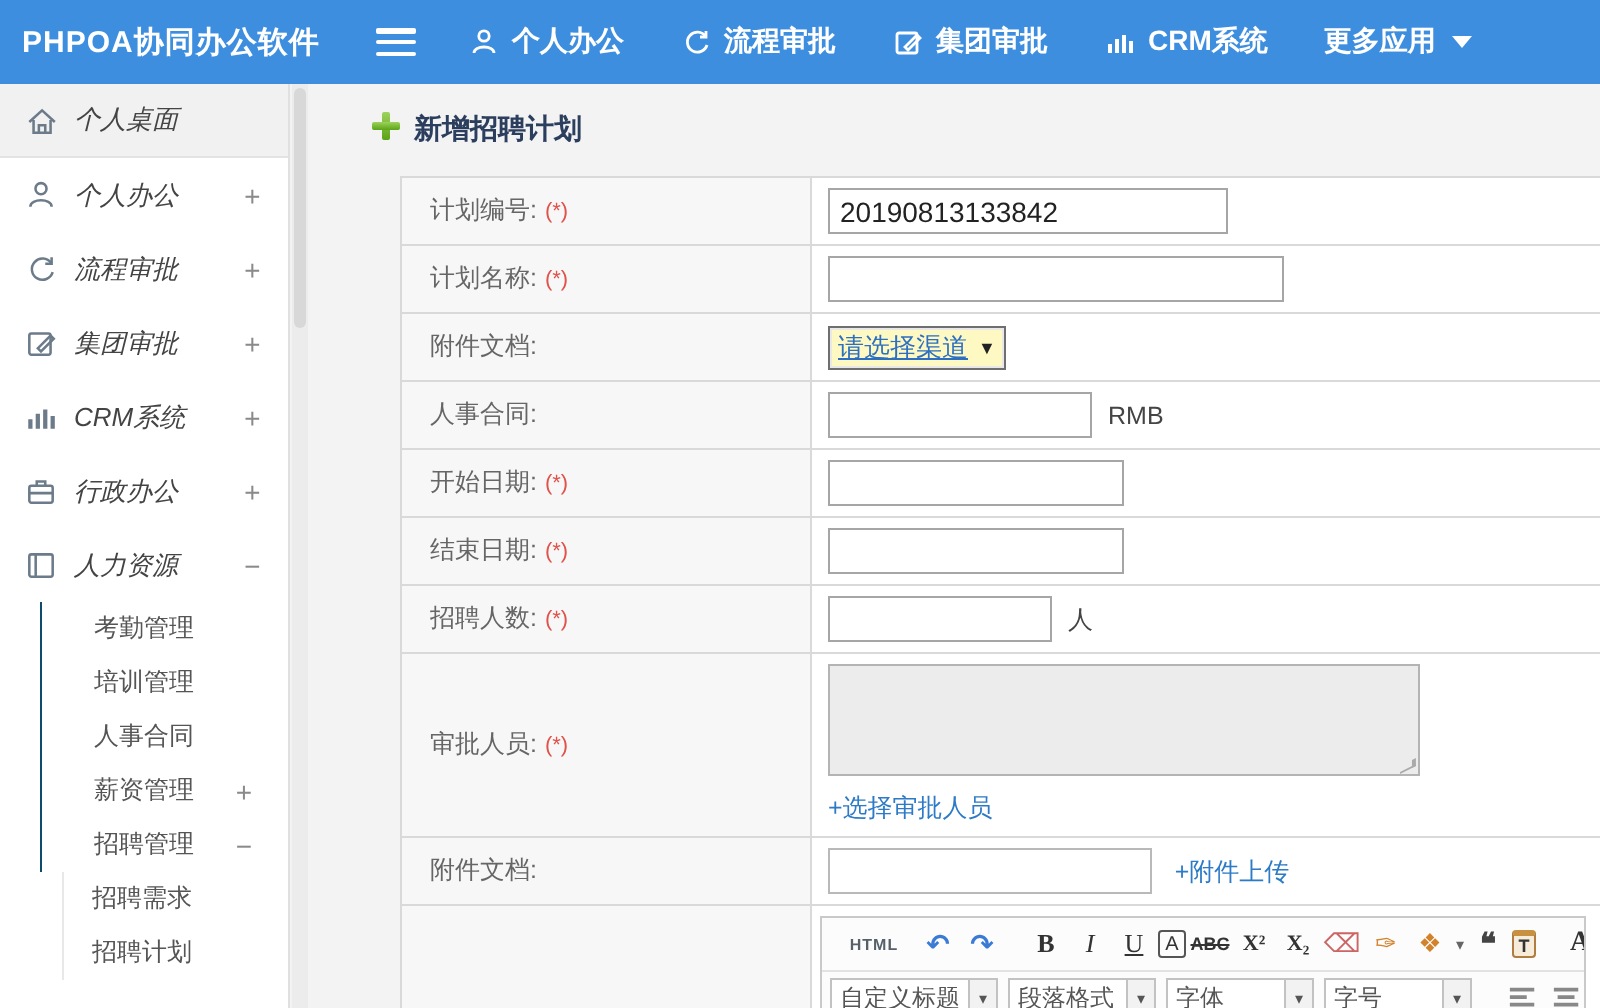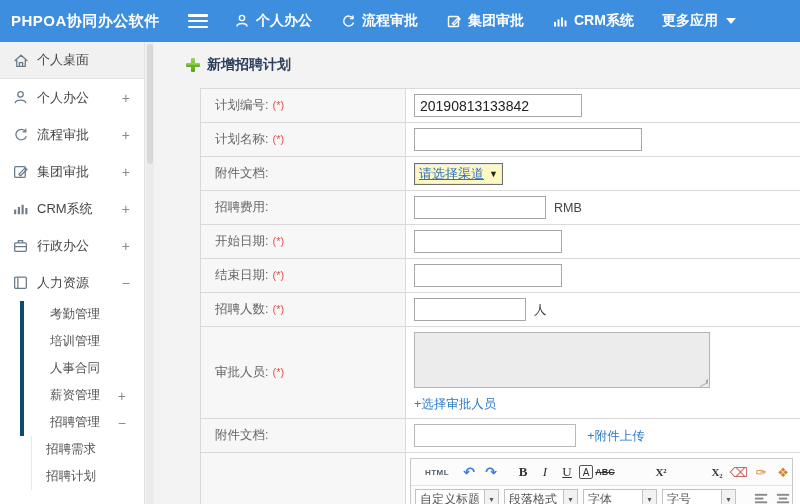--- a/index.html
+++ b/index.html
@@ -19,51 +19,51 @@
   .topnav svg { width:16px; height:16px; stroke:#fff; fill:none; stroke-width:1.4; }
   .caret-dn { width:0; height:0; border-left:5px solid transparent;
     border-right:5px solid transparent; border-top:6px solid #fff; margin-left:2px; }
 
   
   .sidebar { position:absolute; left:0; top:42px; width:145px; bottom:0;
     background:#fff; border-right:1px solid #e0e0e0; }
   .scrollstrip { position:absolute; left:146px; top:42px; width:8px; bottom:0; background:#ececec; }
   .scrollstrip .thumb { width:6px; margin:2px auto 0; height:120px; background:#d8d8d8; border-radius:3px; }
   .side-item { display:flex; align-items:center; cursor:pointer; color:#444; position:relative; }
-  .side-item.lvl0 { height:37px; padding:0 12px; font-size:13px; }
+  .side-item.lvl0 { height:37px; padding:0 12px; font-size:13px;font-style:italic; }
   .side-item.lvl0.active { background:#f1f1f1; border-bottom:1px solid #e3e3e3; }
   .side-item.lvl1 { height:27px; padding-left:26px; font-size:12.5px; color:#555;
-    border-left:4px solid #0c4a6e; margin-left:20px; }
+    border-left:1px solid #0c4a6e; margin-left:20px; }
   .side-item.lvl2 { height:27px; padding-left:14px; font-size:12.5px; color:#555;
     border-left:1px solid #e8e8e8; margin-left:31px; }
   .side-item .s-icon { width:17px; height:17px; margin-right:8px; display:inline-flex; }
   .side-item svg { width:17px; height:17px; stroke:#6c7b8a; fill:none; stroke-width:1.2; }
   .side-item .expand { position:absolute; right:14px; color:#8a8a8a; font-size:14px; font-weight:normal; }
   .side-item.lvl1 .expand { right:18px; }
 
   
   .content { position:absolute; left:154px; top:42px; right:0; bottom:0; background:#f3f3f3; overflow:hidden; }
-  .page-title { display:flex; align-items:center; gap:7px; margin:14px 0 14px 32px; }
+  .page-title { display:flex; gap:7px; margin:14px 0 14px 32px; }
   .plus-icon { width:14px; height:14px; position:relative; display:inline-block; }
   .plus-icon:before { content:""; position:absolute; left:5px; top:0; width:4px; height:14px;
     background:linear-gradient(#9ed25c,#5aa317); border-radius:1px; }
   .plus-icon:after { content:""; position:absolute; left:0; top:5px; width:14px; height:4px;
     background:linear-gradient(#9ed25c,#5aa317); border-radius:1px; }
   .page-title h1 { font-size:14px; font-weight:bold; color:#2c3e5d; }
 
   
   .form-table { margin-left:46px; width:690px; border-collapse:collapse; background:#fff;
     border:1px solid #d9d9d9; }
   .form-table td { border:1px solid #d9d9d9; vertical-align:middle; }
   td.lbl { width:205px; background:#f7f7f7; color:#666; padding-left:14px; height:34px; font-size:12.5px; }
   td.val { background:#fff; padding:5px 8px; }
   .req { color:#e0524a; margin-left:4px; font-size:11px; }
   .txt { height:23px; border:1px solid #a6a6a6; background:#fff; padding:2px 5px;
     font-size:13px; font-family:"Liberation Sans","DejaVu Sans",sans-serif; color:#222; }
-  .w-code { width:168px; font-size:14px; }
+  .w-code { width:200px; font-size:14px; }
   .w-name { width:228px; }
   .w-fee  { width:132px; }
   .w-date { width:148px; }
   .w-num  { width:112px; }
   .w-file { width:162px; border-color:#b9b9b9; }
   .suffix { margin-left:8px; color:#444; font-size:12.5px;margin-top:12px; }
   .fake-select { display:inline-flex; align-items:center; height:22px; border:1px solid #6f6f6f;
     background:#fef9c3; padding:0 4px; cursor:pointer; box-shadow:inset 0 0 0 1px #e8e8e8; }
   .fake-select .sel-text { color:#2d6fc2; text-decoration:underline; font-size:13px; }
   .fake-select .sel-caret { color:#222; font-size:9px; margin-left:5px; }
@@ -83,21 +83,21 @@
   .tb-btn { display:inline-flex; align-items:center; justify-content:center; min-width:20px;
     height:20px; font-size:12px; color:#333; cursor:pointer; border-radius:2px; padding:0 2px; }
   .tb-sep { width:1px; height:16px; background:#d5d5d5; margin:0 4px; }
   .tb-html { font-size:8px; font-weight:bold; color:#56606b; letter-spacing:.5px;margin-left:12px; }
   .tb-blue { color:#3a7bd5; font-size:14px; font-weight:bold; }
   .tb-bold { font-family:"Liberation Serif","DejaVu Serif",serif; font-weight:bold; font-size:13px; }
   .tb-italic { font-family:"Liberation Serif","DejaVu Serif",serif; font-style:italic; font-size:13px; }
   .tb-under { font-family:"Liberation Serif","DejaVu Serif",serif; text-decoration:underline; font-size:13px; }
   .tb-boxed { border:1px solid #555; font-size:10px; height:14px; min-width:14px; }
   .tb-strike { text-decoration:line-through; font-size:9px; font-weight:bold; }
-  .tb-sup,.tb-sub { font-size:11px; font-weight:bold; font-family:"Liberation Serif","DejaVu Serif",serif;margin-left:34px; }
+  .tb-sup,.tb-sub { font-size:11px; font-weight:bold; font-family:"Liberation Serif","DejaVu Serif",serif; }
   .tb-orange { color:#d2822a; font-size:13px; }
   .tb-pink { color:#c66; font-size:13px; }
   .tb-quote { font-family:"Liberation Serif","DejaVu Serif",serif; font-weight:bold; font-size:15px; color:#444; }
   .tb-clip { border:1px solid #b07c3f; border-top:3px solid #c8913f; font-size:9px; font-weight:bold;
     height:14px; min-width:12px; color:#333; background:#f7ecd9; }
   .tb-serifA { font-family:"Liberation Serif","DejaVu Serif",serif; font-size:14px; font-weight:bold; }
   .tb-caret { font-size:8px; color:#666; margin-left:1px; }
   .tb-select { display:inline-flex; align-items:center; border:1px solid #c2c2c2; background:#fff;
     height:20px; margin-right:3px; }
   .tb-select .tbs-label { padding:0 4px; font-size:12px; color:#555; min-width:58px; }
@@ -266,21 +266,21 @@
     <tr>
       <td class="lbl"><span>附件文档:</span><span class="req"></span></td>
       <td class="val">
         <div class="fake-select">
           <span class="sel-text">请选择渠道</span>
           <span class="sel-caret">▼</span>
         </div>
       </td>
     </tr>
     <tr>
-      <td class="lbl"><span>招聘费用:</span><span class="req"></span></td>
+      <td class="lbl"><span>人事合同:</span><span class="req"></span></td>
       <td class="val"><input class="txt w-fee" value="" style=""><span class="suffix">RMB</span></td>
     </tr>
     <tr>
       <td class="lbl"><span>开始日期:</span><span class="req">(*)</span></td>
       <td class="val"><input class="txt w-date" value="" style=""></td>
     </tr>
     <tr>
       <td class="lbl"><span>结束日期:</span><span class="req">(*)</span></td>
       <td class="val"><input class="txt w-date" value="" style=""></td>
     </tr>

